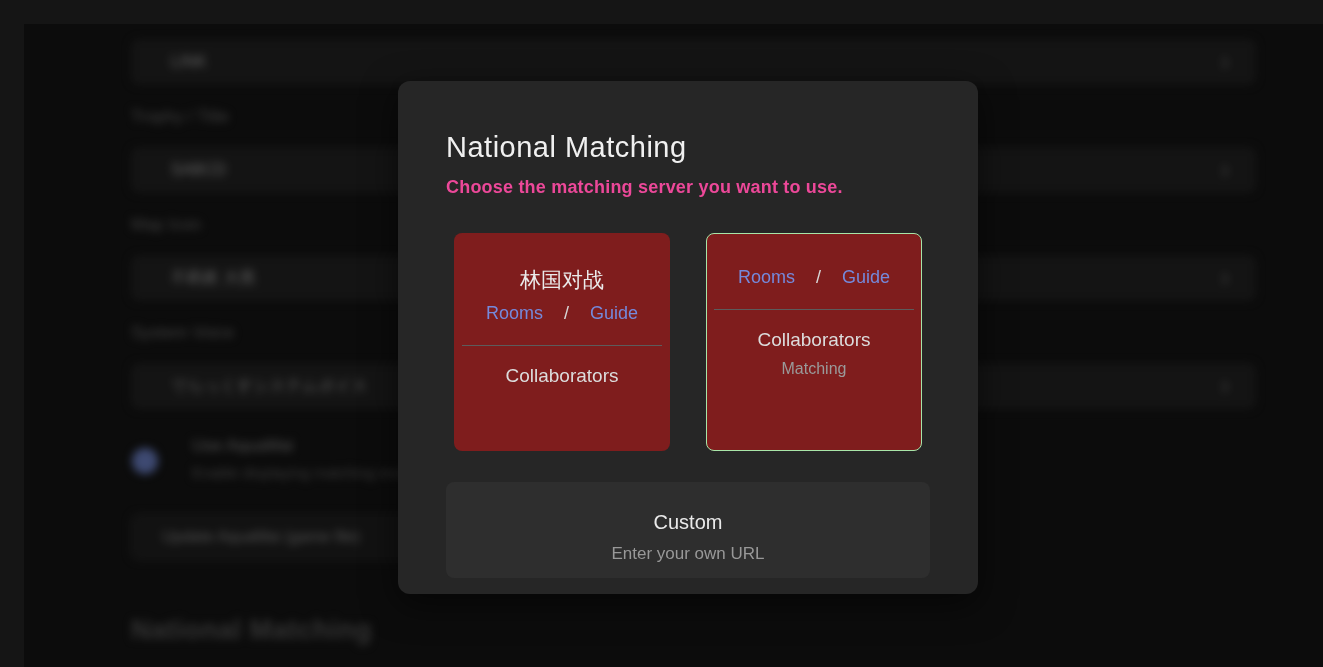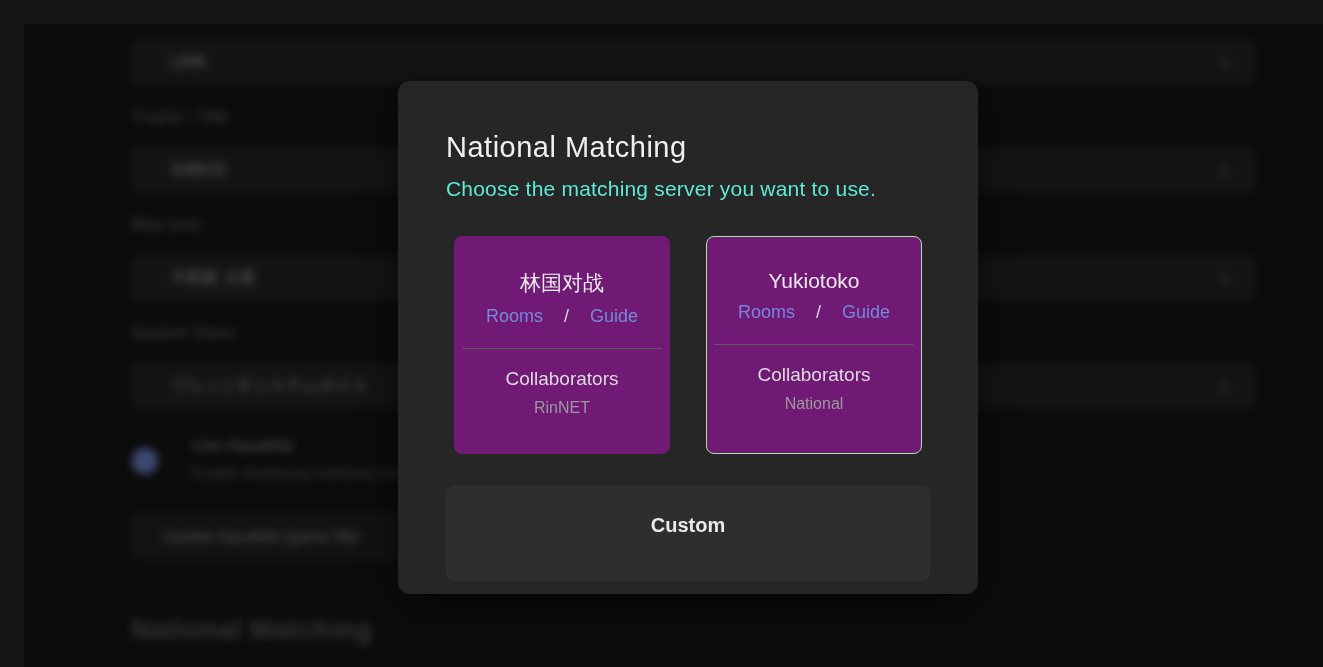--- a/index.html
+++ b/index.html
@@ -73,30 +73,31 @@
     border-radius: 12px;
     padding: 42px 40px 40px 40px;
     box-shadow: 0 10px 35px rgba(0,0,0,0.55);
     color: #ededed;
   }
   .modal-title {
     font-size: 29px; font-weight: normal; color: #f0f0f0;
     letter-spacing: 0.5px;
   }
   .modal-subtitle {
-    margin-top: 13px; font-size: 21px; color: #5eead4;
+    margin-top: 13px; font-size: 18px; color: #ec4899;
     letter-spacing: 0.2px;
+    font-weight: bold;
   }
   .server-cards {
     margin-top: 27px;
     display: flex; gap: 20px;
   }
   .server-card {
     width: 240px; height: 218px;
-    background: #701a75;
+    background: #7f1d1d;
     border: 1px solid transparent;
     border-radius: 8px;
     text-align: center;
     padding-top: 24px;
     cursor: pointer;
   }
   .server-card.selected { border-color: #a8e5a8; }
   .server-name { font-size: 21px; color: #eaeaea; }
   .server-links { margin-top: 9px; font-size: 18px; color: #d8d8d8; text-align: center; }
   .server-links a { color: #7589db; text-decoration: none; cursor: pointer; }
@@ -105,21 +106,20 @@
     border: none; border-top: 1px solid #5c5c5c;
   }
   .collab-title { font-size: 19px; color: #dcdcdc; text-align: center; }
   .collab-name { display: block; margin-top: 9px; font-size: 16px; color: #9a9a9a; }
 
   .custom-card {
     margin-top: 23px; height: 96px;
     background: #2e2e2e; border-radius: 8px;
     text-align: center; padding-top: 21px;
     cursor: pointer;
-    font-weight: bold;
   }
   .custom-title { font-size: 20px; color: #eaeaea; }
   .custom-subtitle { margin-top: 10px; font-size: 17px; color: #989898; }
 </style>
 </head>
 <body>
 
 <div class="bg-layer">
 
   <div class="bg-row" style="top:7px">
@@ -163,31 +163,30 @@
 
   <div class="server-cards">
 
     <div class="server-card">
       <div class="server-name">林国对战</div>
       <div class="server-links">
         <a>Rooms</a><span> / </span><a>Guide</a>
       </div>
       <hr class="card-divider">
       <div class="collab-title">Collaborators</div>
-      <span class="collab-name">RinNET</span>
     </div>
 
     <div class="server-card selected">
-      <div class="server-name">Yukiotoko</div>
       <div class="server-links">
         <a>Rooms</a><span> / </span><a>Guide</a>
       </div>
       <hr class="card-divider">
       <div class="collab-title">Collaborators</div>
-      <span class="collab-name">National</span>
+      <span class="collab-name">Matching</span>
     </div>
 
   </div>
 
   <div class="custom-card">
     <div class="custom-title">Custom</div>
+    <div class="custom-subtitle">Enter your own URL</div>
   </div>
 </div>
 
 </body></html>

